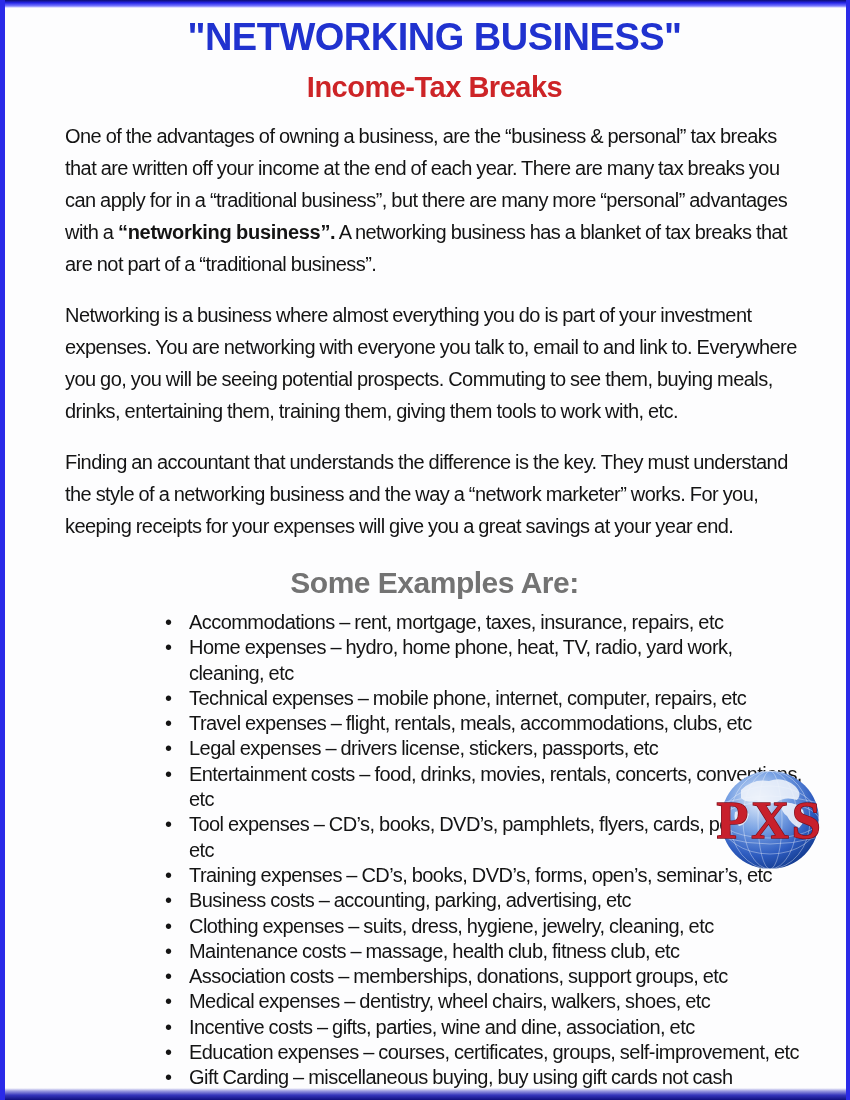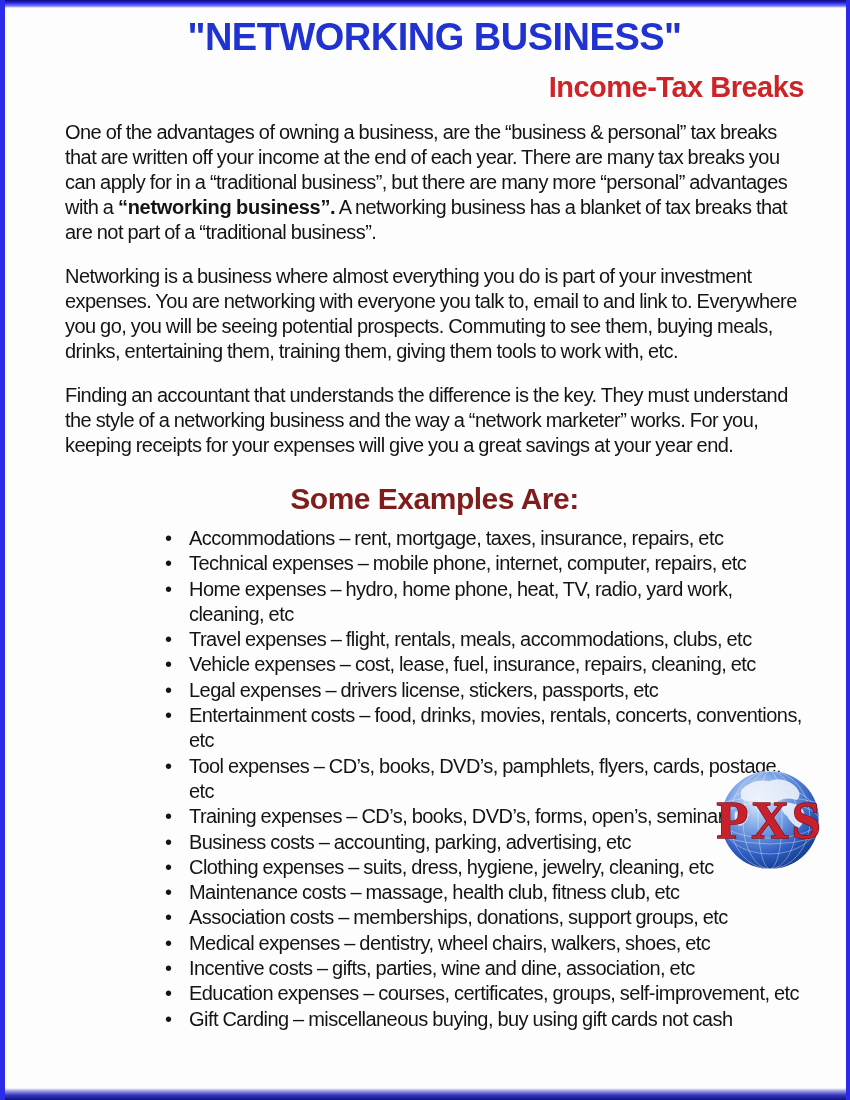--- a/index.html
+++ b/index.html
@@ -33,41 +33,41 @@
   h1.title {
     margin: 2px 0 0 0;
     text-align: center;
     font-size: 38px;
     font-weight: bold;
     letter-spacing: -0.5px;
     color: #2032cf;
   }
   h2.subtitle {
     margin: 12px 0 16px 0;
-    text-align: right;
+    text-align: center;
     font-size: 29px;
     font-weight: bold;
     letter-spacing: -0.5px;
     color: #cd2427;
   }
   p.body-text {
     margin: 0 0 19px 0;
     font-size: 20px;
-    line-height: 25px;
+    line-height: 32px;
     letter-spacing: -0.55px;
     word-spacing: -0.5px;
   }
   p.body-text b { letter-spacing: -0.3px; }
   h2.examples-heading {
     margin: 24px 0 10px 0;
     text-align: center;
     font-size: 30px;
     font-weight: bold;
     letter-spacing: -0.5px;
-    color: #7f1d1d;
+    color: #737373;
   }
   ul.examples-list {
     margin: 0 0 29px 0;
     padding: 0 0 0 120px;
     list-style: none;
   }
   ul.examples-list li {
     position: relative;
     font-size: 20px;
     line-height: 25.3px;
@@ -100,24 +100,23 @@
     <p class="body-text"><span>One of the advantages of owning a business, are the “business &amp; personal” tax breaks that are written off your income at the end of each year. There are many tax breaks you can apply for in a “traditional business”, but there are many more “personal” advantages with a </span><b>“networking business”.</b><span> A networking business has a blanket of tax breaks that are not part of a “traditional business”.</span></p>
 
     <p class="body-text">Networking is a business where almost everything you do is part of your investment expenses. You are networking with everyone you talk to, email to and link to. Everywhere you go, you will be seeing potential prospects. Commuting to see them, buying meals, drinks, entertaining them, training them, giving them tools to work with, etc.</p>
 
     <p class="body-text">Finding an accountant that understands the difference is the key. They must understand the style of a networking business and the way a “network marketer” works. For you, keeping receipts for your expenses will give you a great savings at your year end.</p>
 
     <h2 class="examples-heading">Some Examples Are:</h2>
 
     <ul class="examples-list">
         <li>Accommodations – rent, mortgage, taxes, insurance, repairs, etc</li>
+        <li>Home expenses – hydro, home phone, heat, TV, radio, yard work, cleaning, etc</li>
         <li>Technical expenses – mobile phone, internet, computer, repairs, etc</li>
-        <li>Home expenses – hydro, home phone, heat, TV, radio, yard work, cleaning, etc</li>
         <li>Travel expenses – flight, rentals, meals, accommodations, clubs, etc</li>
-        <li>Vehicle expenses – cost, lease, fuel, insurance, repairs, cleaning, etc</li>
         <li>Legal expenses – drivers license, stickers, passports, etc</li>
         <li>Entertainment costs – food, drinks, movies, rentals, concerts, conventions, etc</li>
         <li>Tool expenses – CD’s, books, DVD’s, pamphlets, flyers, cards, postage, etc</li>
         <li>Training expenses – CD’s, books, DVD’s, forms, open’s, seminar’s, etc</li>
         <li>Business costs – accounting, parking, advertising, etc</li>
         <li>Clothing expenses – suits, dress, hygiene, jewelry, cleaning, etc</li>
         <li>Maintenance costs – massage, health club, fitness club, etc</li>
         <li>Association costs – memberships, donations, support groups, etc</li>
         <li>Medical expenses – dentistry, wheel chairs, walkers, shoes, etc</li>
         <li>Incentive costs – gifts, parties, wine and dine, association, etc</li>

